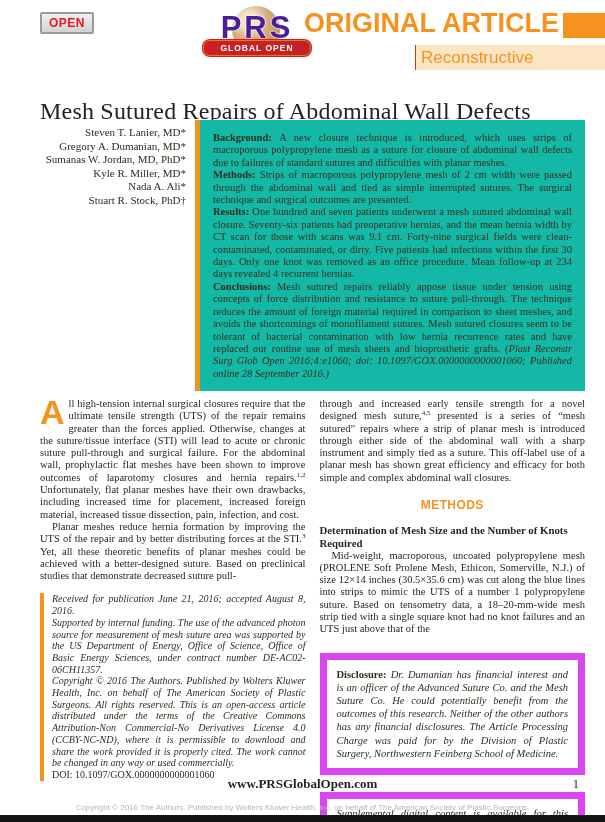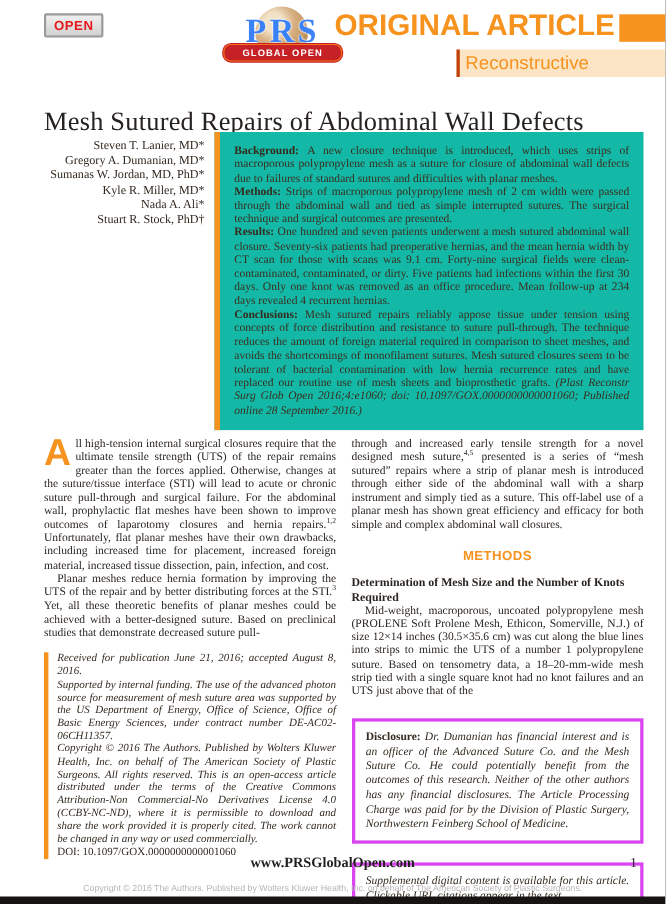--- a/index.html
+++ b/index.html
@@ -17,38 +17,38 @@
     color:#e8191c;font-family:"Liberation Sans",sans-serif;
     font-weight:bold;font-size:12px;padding:2px 7px;letter-spacing:.5px;
   }
   .logo{position:absolute;left:198px;top:6px;width:118px;height:52px;}
   .globe{
     position:absolute;left:34px;top:0;width:48px;height:48px;border-radius:50%;
     background:radial-gradient(circle at 35% 30%, #f2e3c8 0 18%, #d8b183 40%, #b98a52 75%, #a87a45 100%);
   }
   .prs-text{
     position:absolute;left:0;top:4px;width:118px;text-align:center;
-    font-family:Liberation Serif, serif;font-weight:bold;font-size:31px;
-    color:#3b82f6;letter-spacing:3px;text-shadow:0 0 2px #fff,0 0 2px #fff;
+    font-family:Liberation Sans, sans-serif;font-weight:bold;font-size:31px;
+    color:#4c1d95;letter-spacing:3px;text-shadow:0 0 2px #fff,0 0 2px #fff;
   }
   .logo-banner{
     position:absolute;left:5px;bottom:2px;width:106px;height:14px;border-radius:7px;
     background:#c52127;border:1px solid #f97316;box-shadow:0 0 0 1px #c52127;
     color:#fff;font-family:"Liberation Sans",sans-serif;font-weight:bold;
     font-size:8.5px;text-align:center;line-height:14px;letter-spacing:1px;
   }
   .article-type{
     position:absolute;right:46px;top:8px;
     font-family:"Liberation Sans",sans-serif;font-weight:bold;
     font-size:27px;color:#f6921e;letter-spacing:0;white-space:nowrap;
   }
   .orange-block{position:absolute;right:0;top:13px;width:42px;height:25px;background:#f6921e;}
   .recon-banner{
     position:absolute;left:415px;right:0;top:45px;height:25px;
-    background:#fbe5c5;border-left:3px solid #c2410c;
+    background:#fbe5c5;border-left:1px solid #c2410c;
   }
   .recon-banner span{
     font-family:"Liberation Sans",sans-serif;font-size:17px;color:#f6921e;
     line-height:25px;padding-left:5px;
   }
   
   .title{
     position:absolute;left:40px;top:82px;right:20px;
     font-size:24px;font-weight:normal;color:#262220;letter-spacing:.2px;
   }
@@ -81,21 +81,21 @@
     font-style:italic;font-size:10px;line-height:11.7px;text-align:justify;color:#332a20;
   }
   .footnote p{margin:0;}
   .footnote .doi{font-style:normal;}
   .h-methods{
     text-align:center;color:#f6921e;font-family:"Liberation Sans",sans-serif;
     font-weight:bold;font-size:12px;letter-spacing:.4px;margin:15px 0 13px 0;
   }
   .subhead{font-weight:bold;font-size:10.8px;line-height:12.6px;margin:0 0 3px 0;text-align:left;}
   .note-box{
-    border:3px solid #d946ef;padding:8px 10px;margin-top:17px;
+    border:7px solid #d946ef;padding:8px 10px;margin-top:17px;
     font-style:italic;font-size:10.5px;line-height:13.2px;text-align:justify;color:#332a20;
   }
   .note-box .lbl{font-style:normal;font-weight:bold;}
   
   .footer-url{
     position:absolute;left:0;right:0;bottom:30px;text-align:center;
     font-weight:bold;font-size:13px;color:#231f20;
   }
   .page-num{position:absolute;right:26px;bottom:30px;font-size:12.5px;color:#231f20;}
   .footer-copy{

